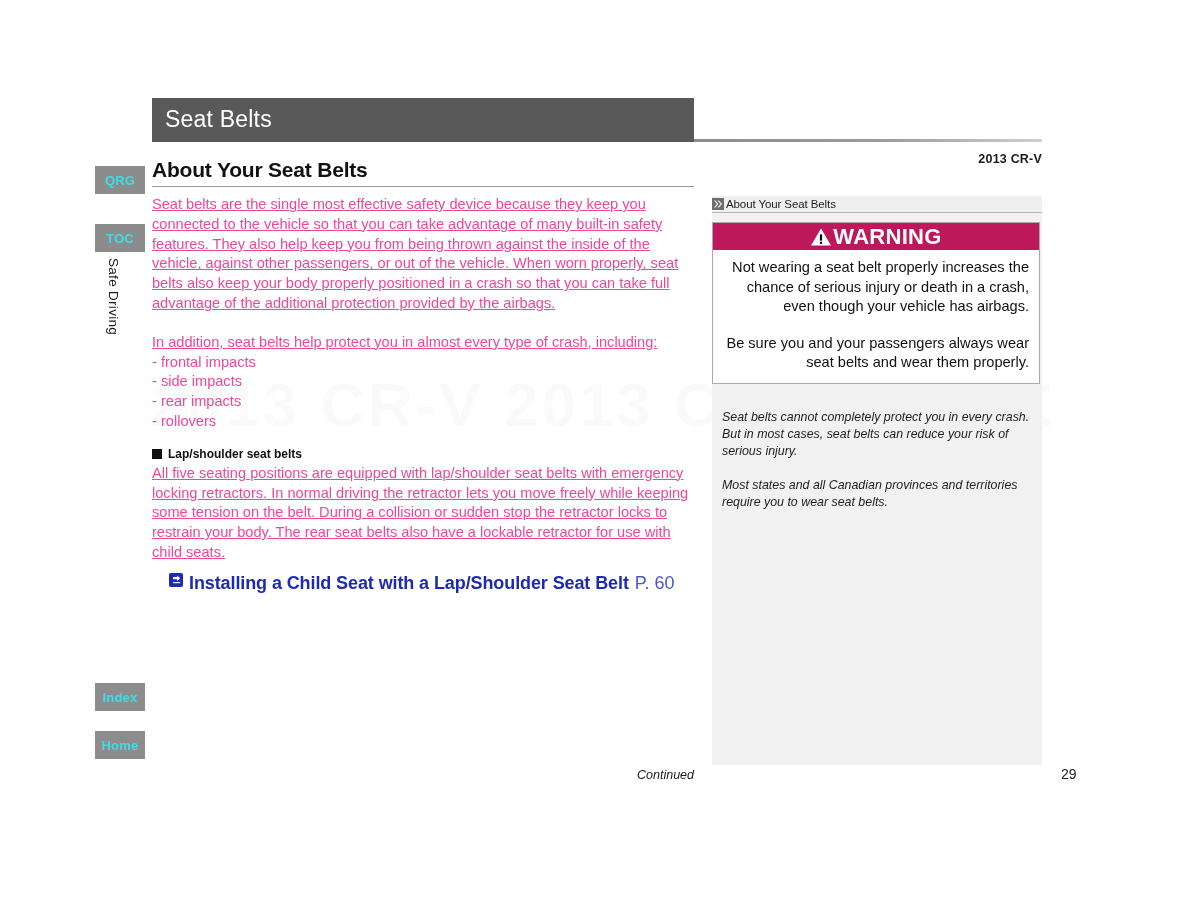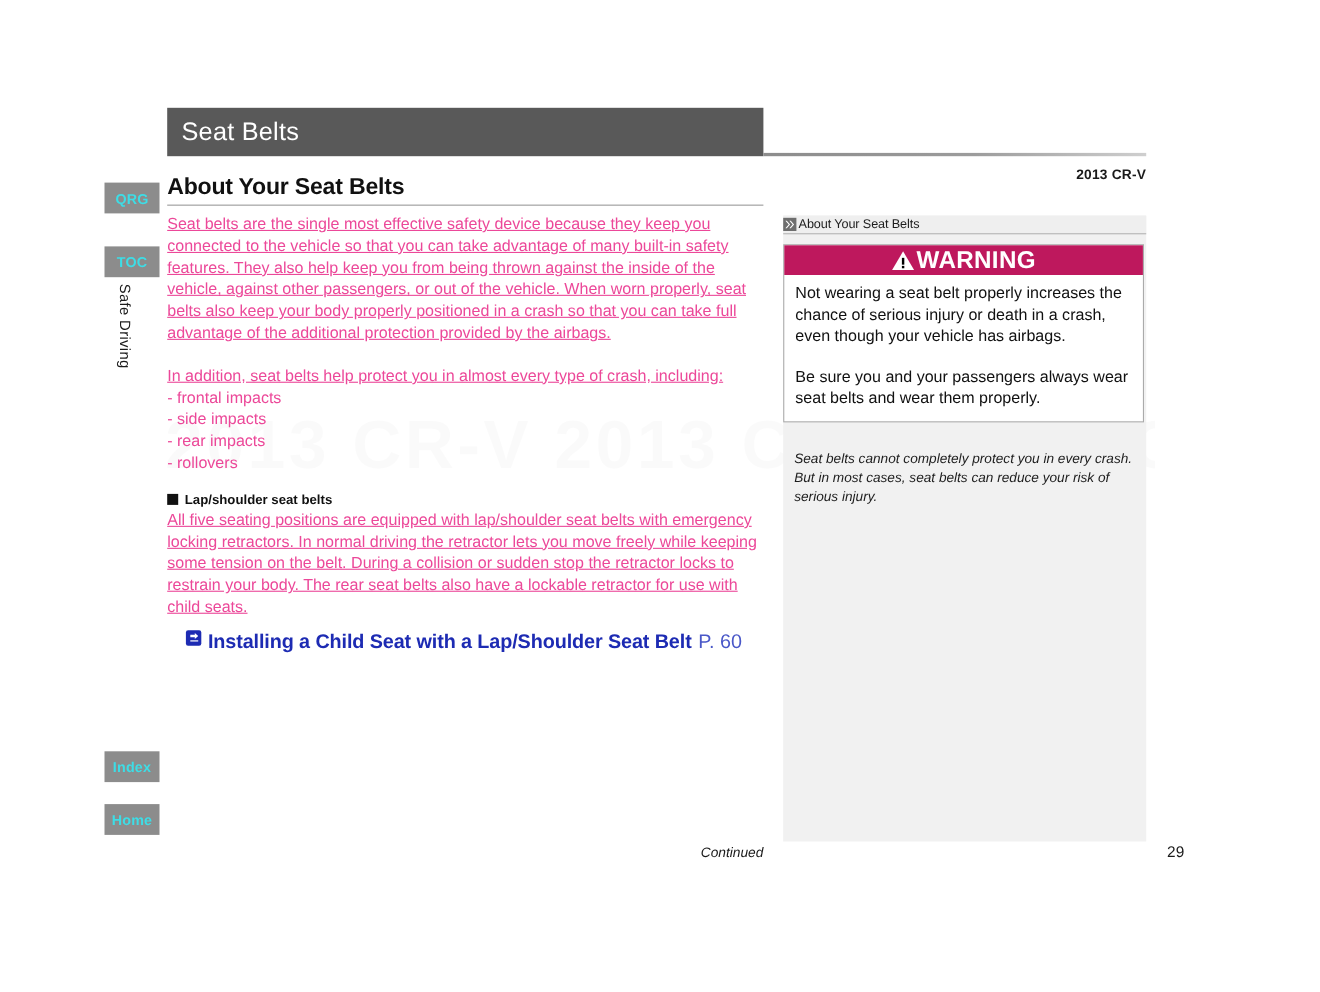--- a/index.html
+++ b/index.html
@@ -264,21 +264,21 @@
     font-weight: bold;
     letter-spacing: 0.3px;
     line-height: 22px;
   }
   .warn-body {
     padding: 8px 10px 10px 10px;
     font-size: 14.6px;
     line-height: 19.6px;
     color: #111111;
   }
-  .warn-body p { margin: 0; }
+  .warn-body p { margin: 0; text-align: right; }
   .warn-body p + p { margin-top: 17px; }
 
   
   .side-notes {
     position: absolute;
     left: 722px;
     top: 409px;
     width: 312px;
     font-size: 12.4px;
     line-height: 17px;
@@ -390,18 +390,19 @@
       <span class="warn-title">WARNING</span>
     </div>
     <div class="warn-body">
       <p>Not wearing a seat belt properly increases the chance of serious injury or death in a crash, even though your vehicle has airbags.</p>
       <p>Be sure you and your passengers always wear seat belts and wear them properly.</p>
     </div>
   </div>
 
   <div class="side-notes">
     <p>Seat belts cannot completely protect you in every crash. But in most cases, seat belts can reduce your risk of serious injury.</p>
+    <p>Most states and all Canadian provinces and territories require you to wear seat belts.</p>
   </div>
 
   <div class="continued">Continued</div>
   <div class="page-num">29</div>
 
 </div>
 
 </body></html>

